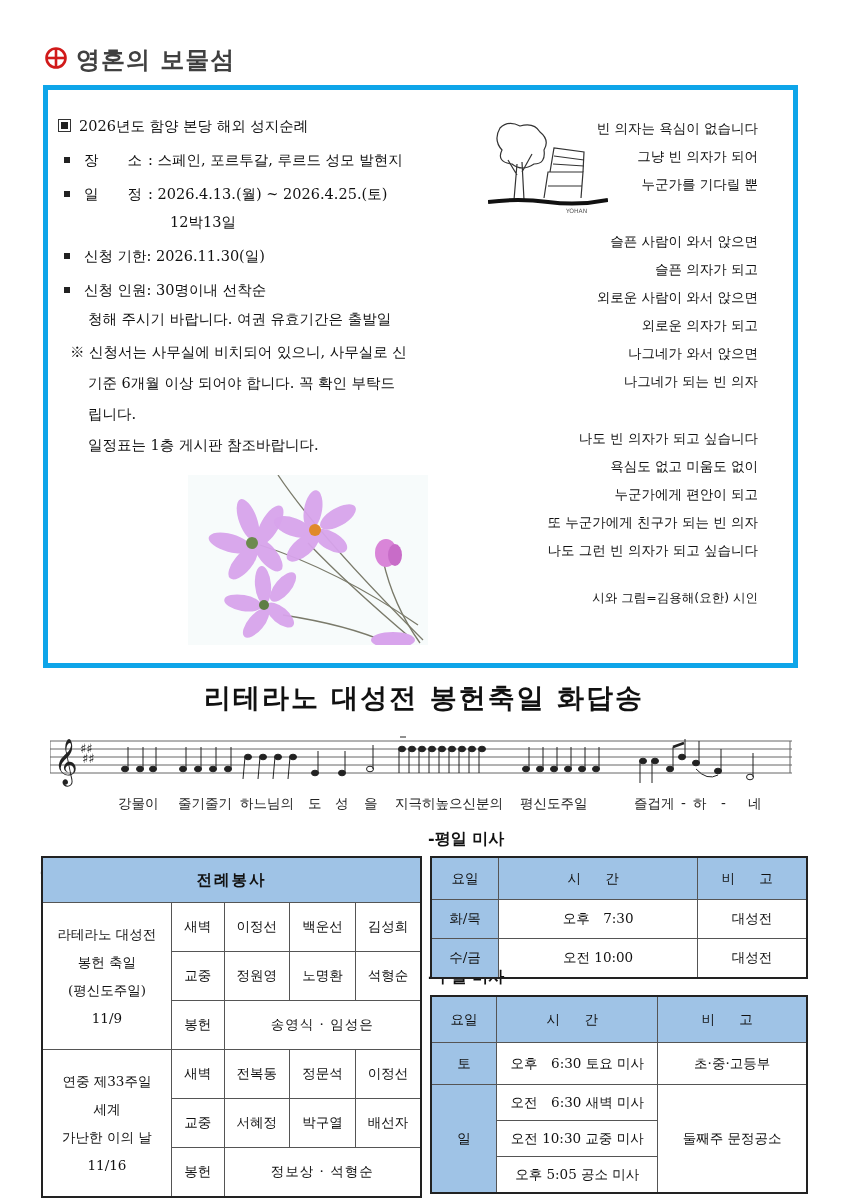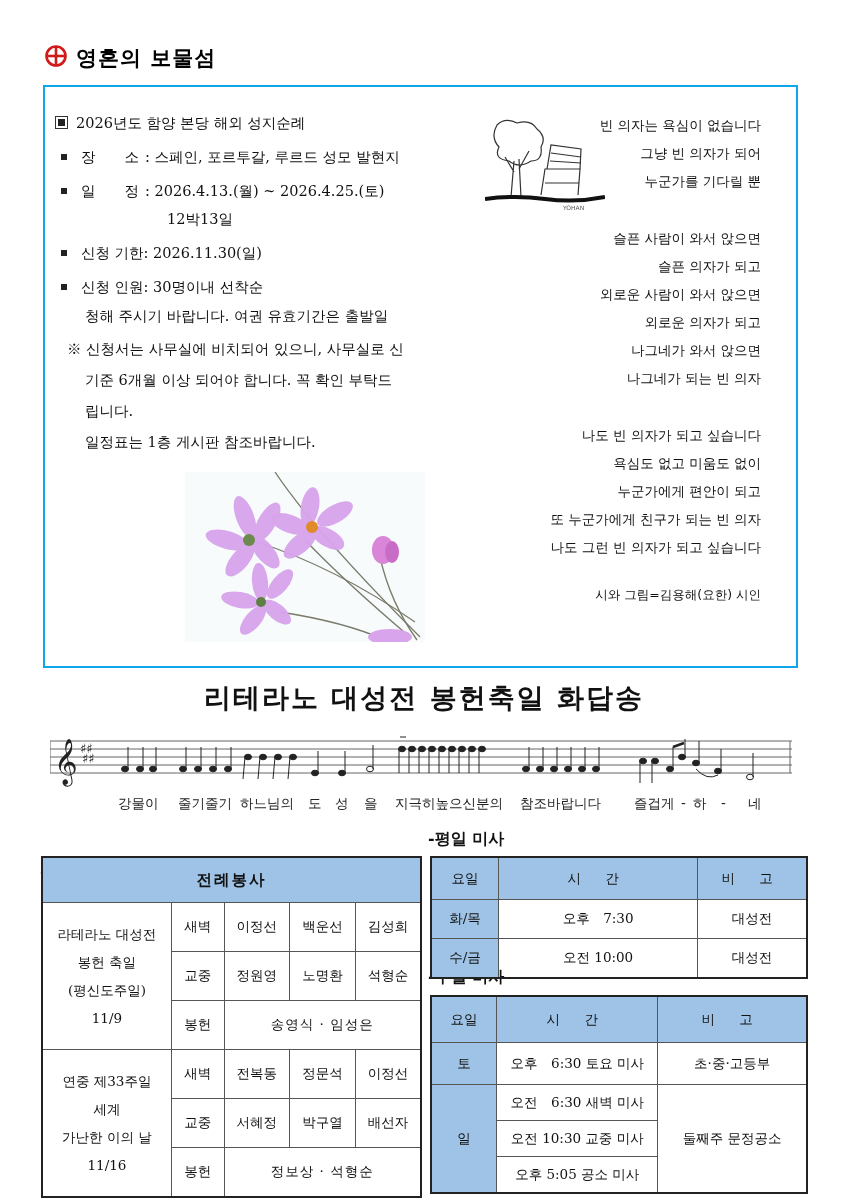--- a/index.html
+++ b/index.html
@@ -1,25 +1,25 @@
 <!DOCTYPE html>
 <html><head>
 <meta charset="utf-8">
 <style>
   html, body { margin: 0; padding: 0; background: #ffffff; }
   body { width: 848px; height: 1200px; position: relative; overflow: hidden;
          font-family: "DejaVu Sans", "Liberation Sans", sans-serif; color: #111; }
 
   
   .hdr { position: absolute; left: 44px; top: 44px; display: flex; align-items: center; gap: 8px; }
-  .hdr-title { font-size: 21px; font-weight: bold; letter-spacing: 1px; color: #000000; }
+  .hdr-title { font-size: 24px; font-weight: bold; letter-spacing: 1px; color: #404040; }
 
   
   .mainbox { position: absolute; left: 43px; top: 85px; width: 755px; height: 583px;
-             border: 2px solid #0ea5e9; box-sizing: border-box; }
+             border: 5px solid #0ea5e9; box-sizing: border-box; }
   .left-col { position: absolute; left: 10px; top: 22px; width: 400px; font-family: "DejaVu Serif", "Liberation Serif", serif; font-size: 14.5px; }
   .left-col .line { height: 28px; line-height: 28px; white-space: nowrap; }
   .sq-box { display: inline-block; width: 11px; height: 11px; border: 1px solid #333; position: relative; margin-right: 8px; vertical-align: -1px; }
   .sq-box::after { content: ""; position: absolute; left: 2px; top: 2px; width: 7px; height: 7px; background: #222; }
   .bullet { display: inline-block; width: 6px; height: 6px; background: #222; margin: 0 14px 2px 6px; vertical-align: middle; }
   .lbl-wide { display: inline-block; width: 64px; letter-spacing: 0px; }
   .indent1 { padding-left: 112px; }
   .note-line { padding-left: 12px; }
   .note-cont { padding-left: 30px; }
   .left-col .para-line { height: 31px; line-height: 31px; }
@@ -279,21 +279,21 @@
     <path d="M646 36 Q657 48 668 42" stroke="#222" fill="none" stroke-width="1"></path>
   </svg>
   <div class="lyrics">
     <span class="lyric" style="left:68px">강물이</span>
     <span class="lyric" style="left:128px">줄기줄기</span>
     <span class="lyric" style="left:190px">하느님의</span>
     <span class="lyric" style="left:258px">도</span>
     <span class="lyric" style="left:285px">성</span>
     <span class="lyric" style="left:314px">을</span>
     <span class="lyric" style="left:345px">지극히높으신분의</span>
-    <span class="lyric" style="left:470px">참조바랍니다</span>
+    <span class="lyric" style="left:470px">평신도주일</span>
     <span class="lyric" style="left:584px">즐겁게</span>
     <span class="lyric" style="left:631px">-</span>
     <span class="lyric" style="left:643px">하</span>
     <span class="lyric" style="left:671px">-</span>
     <span class="lyric" style="left:698px">네</span>
   </div>
 </div>
 
 <div class="sec" style="left:40px; top:862px">-전례봉사</div>
 <div class="sec" style="left:428px; top:829px">-평일 미사</div>

